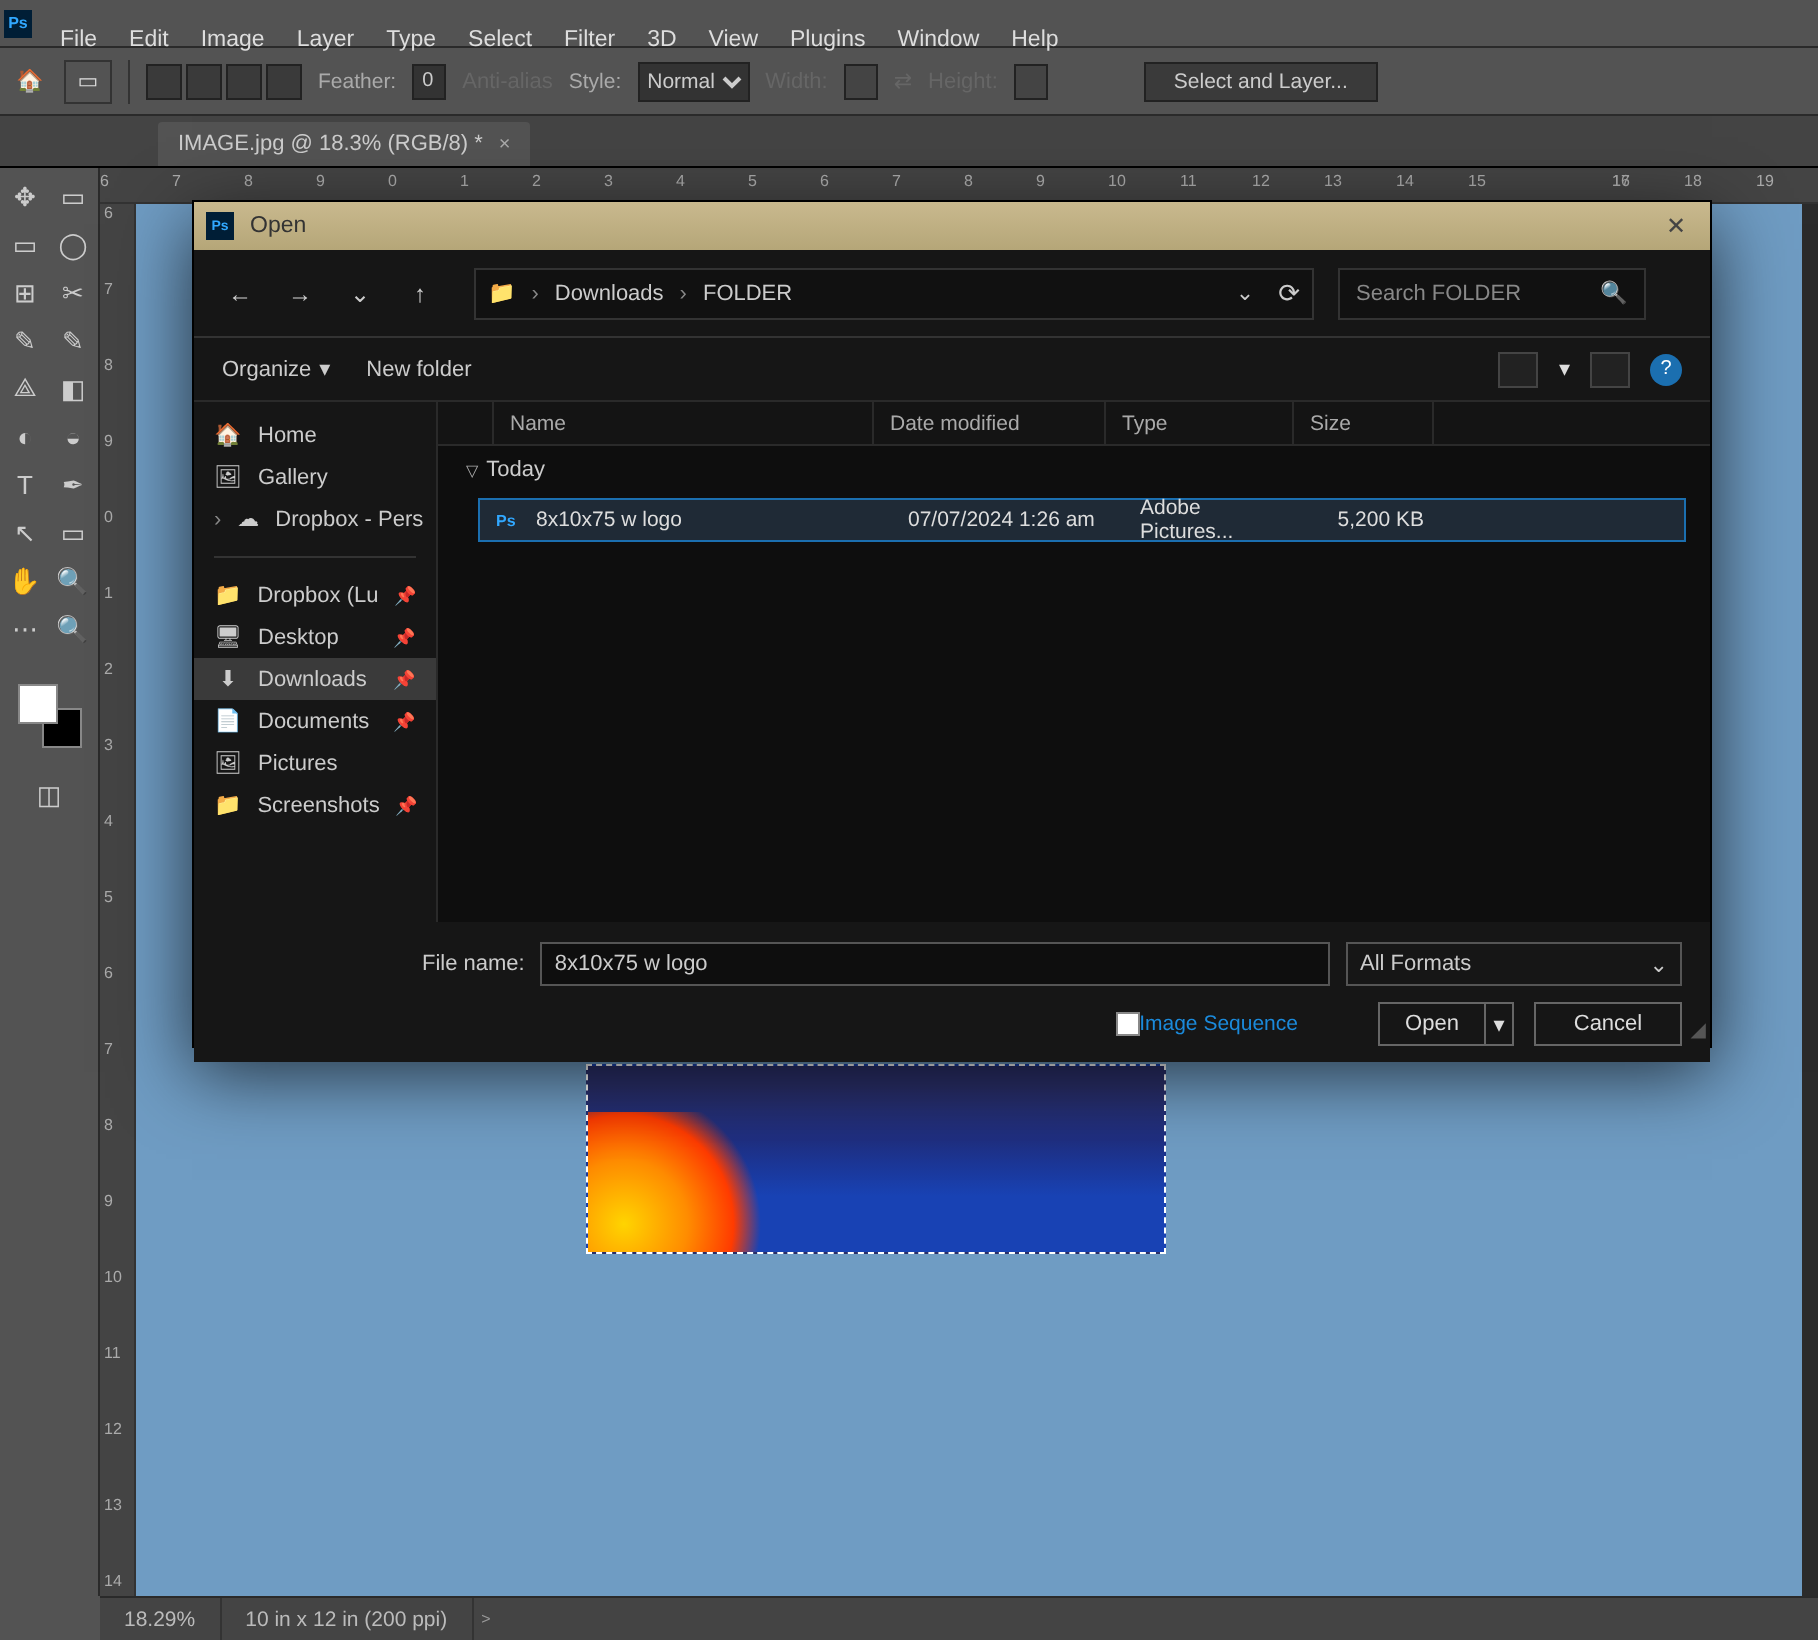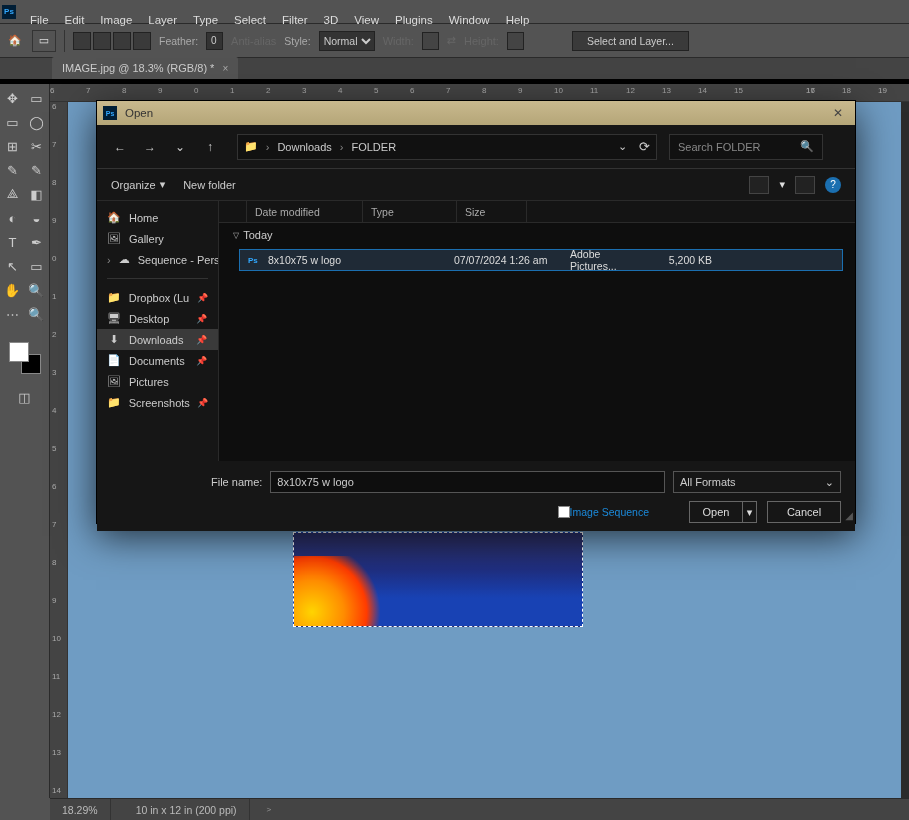--- a/index.html
+++ b/index.html
@@ -16,21 +16,21 @@
 .optbar .tool-indicator{ width:24px; height:22px; border:1px solid #333; display:flex; align-items:center; justify-content:center;}
 .optbar .grpicons { display:flex; gap:2px; align-items:center;}
 .optbar .grpicons div{width:18px;height:18px;background:#3a3a3a;border:1px solid #222;}
 .optbar .lbl{color:#aaa;font-size:10.5px;}
 .optbar input{width:17px;height:18px;background:#333;border:1px solid #222;color:#ccc;font-size:10px;padding:0 4px;}
 .optbar .disabled-lbl{color:#666;}
 .optbar select{background:#333;color:#ccc;border:1px solid #222;height:20px;font-size:10.5px;}
 .optbar .sel-mask-btn{margin-left:40px; background:#3a3a3a;border:1px solid #222;color:#ccc;padding:3px 14px;font-size:10.5px;}
 
 
-.tabbar { height:26px; background:#444; display:flex; align-items:flex-end; padding-left:52px; border-bottom:5px solid #000000;}
+.tabbar { height:26px; background:#444; display:flex; align-items:flex-end; padding-left:79px; border-bottom:1px solid #000000;}
 .tabbar .tab { background:#535353; padding:5px 10px; font-size:11px; color:#ccc; display:flex; align-items:center; gap:8px; border-top-left-radius:2px; border-top-right-radius:2px;}
 .tabbar .tab .tclose{color:#aaa;font-size:10px;}
 
 
 .workspace { position:absolute; top:84px; left:0; right:0; bottom:22px; display:flex; }
 .toolbox { width:50px; background:#535353; border-right:1px solid #2a2a2a; display:flex; flex-direction:column; align-items:center; padding-top:2px;}
 .toolbox .row{display:flex;gap:0;}
 .toolbox .tool{width:22px;height:22px;margin:1px;display:flex;align-items:center;justify-content:center;color:#ccc;font-size:13px;}
 .toolbox .swatch{margin-top:16px;position:relative;width:32px;height:32px;}
 .toolbox .swatch .fg{position:absolute;width:20px;height:20px;background:#fff;border:1px solid #888;top:0;left:0;}
@@ -43,21 +43,21 @@
 .canvas-body{flex:1;display:flex;}
 .canvas{flex:1;background:#6f9cc3;position:relative;overflow:hidden;}
 .painting{position:absolute;left:225px;top:430px;width:290px;height:95px;background:linear-gradient(to bottom,#2a2f6a 10%,#1f2f82 40%,#1842b4 70%);border:1px dashed #fff;overflow:hidden;}
 .painting::before{content:"";position:absolute;left:0;bottom:0;width:90px;height:70px;background:radial-gradient(circle at 20% 80%,#ffd400 0%,#ff8c00 35%,#ff3b00 60%,transparent 75%);}
 .painting::after{content:"";position:absolute;right:10px;bottom:6px;color:#d9b24a;font-size:8px;}
 
 
 .right-pad{width:8px;background:#2b2b2b;}
 
 
-.statusbar{position:absolute;left:50px;right:0;bottom:0;height:22px;background:#444;border-top:1px solid #2a2a2a;display:flex;align-items:center;color:#bbb;font-size:10.5px;gap:13px;}
+.statusbar{position:absolute;left:50px;right:0;bottom:0;height:22px;background:#444;border-top:1px solid #2a2a2a;display:flex;align-items:center;color:#bbb;font-size:10.5px;}
 .statusbar .cell{padding:0 12px;border-right:1px solid #333;height:100%;display:flex;align-items:center;}
 .statusbar .chev{font-size:8px;color:#999;padding:0 4px;}
 
 
 .dialog{position:absolute;left:96px;top:100px;width:760px;height:424px;background:#1a1a1a;border:1px solid #000;box-shadow:0 12px 36px rgba(0,0,0,.7);}
 .dlg-title{height:24px;background:linear-gradient(#c9b98e,#b5a678);display:flex;align-items:center;padding:0 6px;gap:8px;color:#333;font-size:11.5px;}
 .dlg-title .ps-icon{width:14px;height:14px;background:#001e36;color:#31a8ff;font-size:7px;font-weight:bold;display:flex;align-items:center;justify-content:center;}
 .dlg-title .dclose{margin-left:auto;padding:2px 6px;color:#444;font-size:12px;}
 .dlg-nav{height:44px;background:#161616;display:flex;align-items:center;padding:0 14px;gap:12px;border-bottom:1px solid #333;}
 .dlg-nav .navbtn{color:#ccc;font-size:12px;width:18px;text-align:center;}
@@ -310,21 +310,21 @@
           <span class="ic">🏠</span>
           <span>Home</span>
         </div>
       <div class="item">
           <span class="ic">🖼</span>
           <span>Gallery</span>
         </div>
       <div class="item">
           <span class="ic" style="color:#888">›</span>
           <span class="ic">☁</span>
-          <span>Sequence - Pers</span>
+          <span>Dropbox - Pers</span>
         </div>
       <hr>
       <div class="item">
           <span class="ic">📁</span>
           <span>Dropbox (Lu</span>
           <span class="pin">📌</span>
         </div>
       <div class="item">
           <span class="ic">🖥</span>
           <span>Desktop</span>
@@ -346,20 +346,21 @@
         </div>
       <div class="item">
           <span class="ic">📁</span>
           <span>Screenshots</span>
           <span class="pin">📌</span>
         </div>
     </div>
     <div class="filepane">
       <div class="cols">
         <div style="width:28px"></div>
+        <div style="width:190px">Name</div>
         <div style="width:116px">Date modified</div>
         <div style="width:94px">Type</div>
         <div style="width:70px">Size</div>
       </div>
       <div class="group">
         <span class="tri">▽</span>
         <span>Today</span>
       </div>
       <div class="filerow">
         <div style="width:20px;color:#31a8ff;font-size:8px;font-weight:bold">Ps</div>

